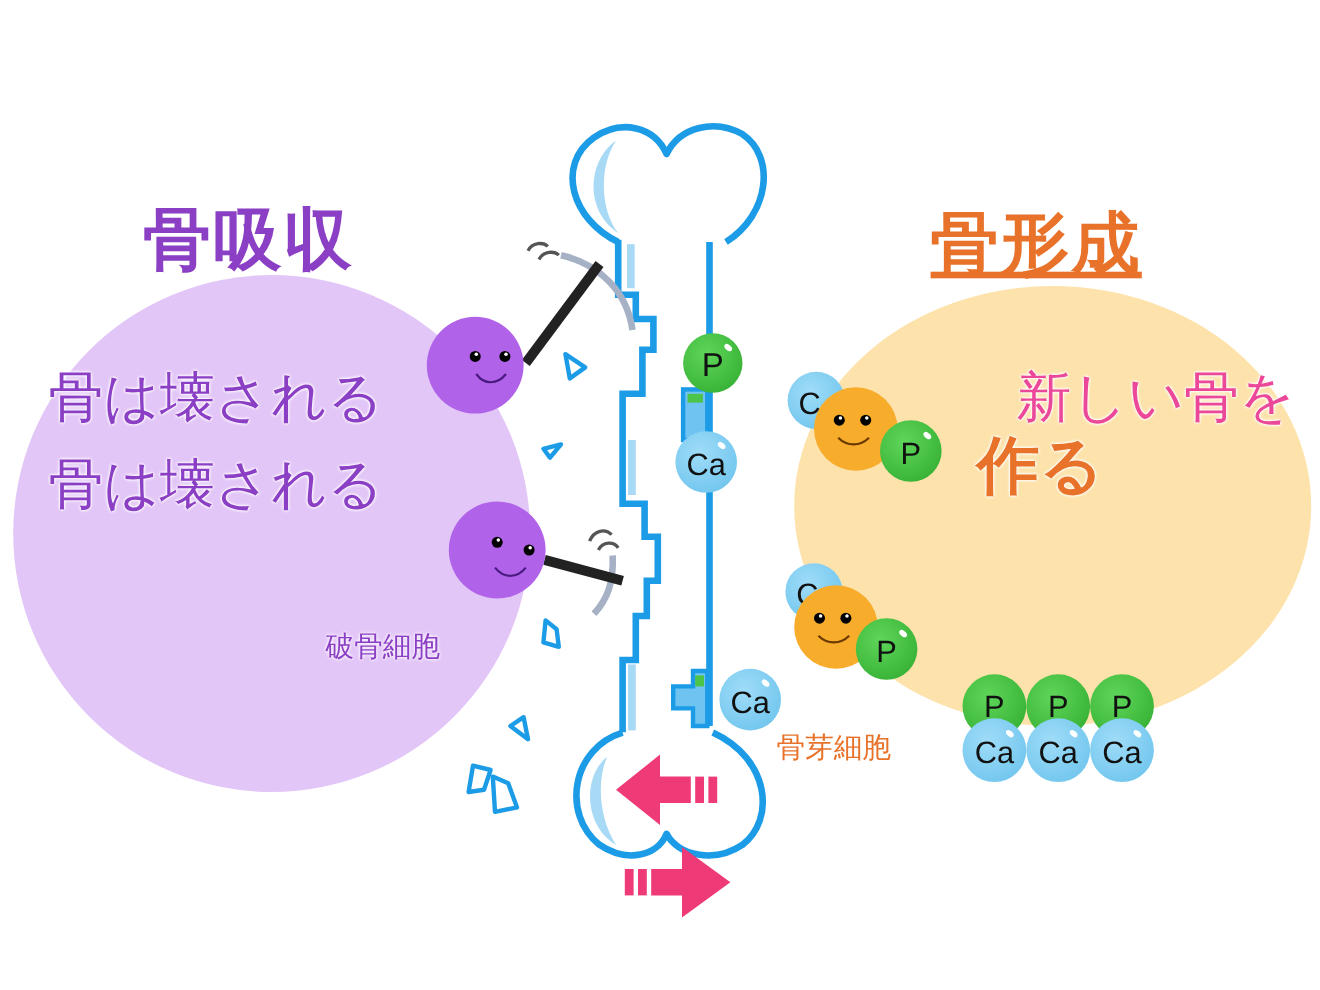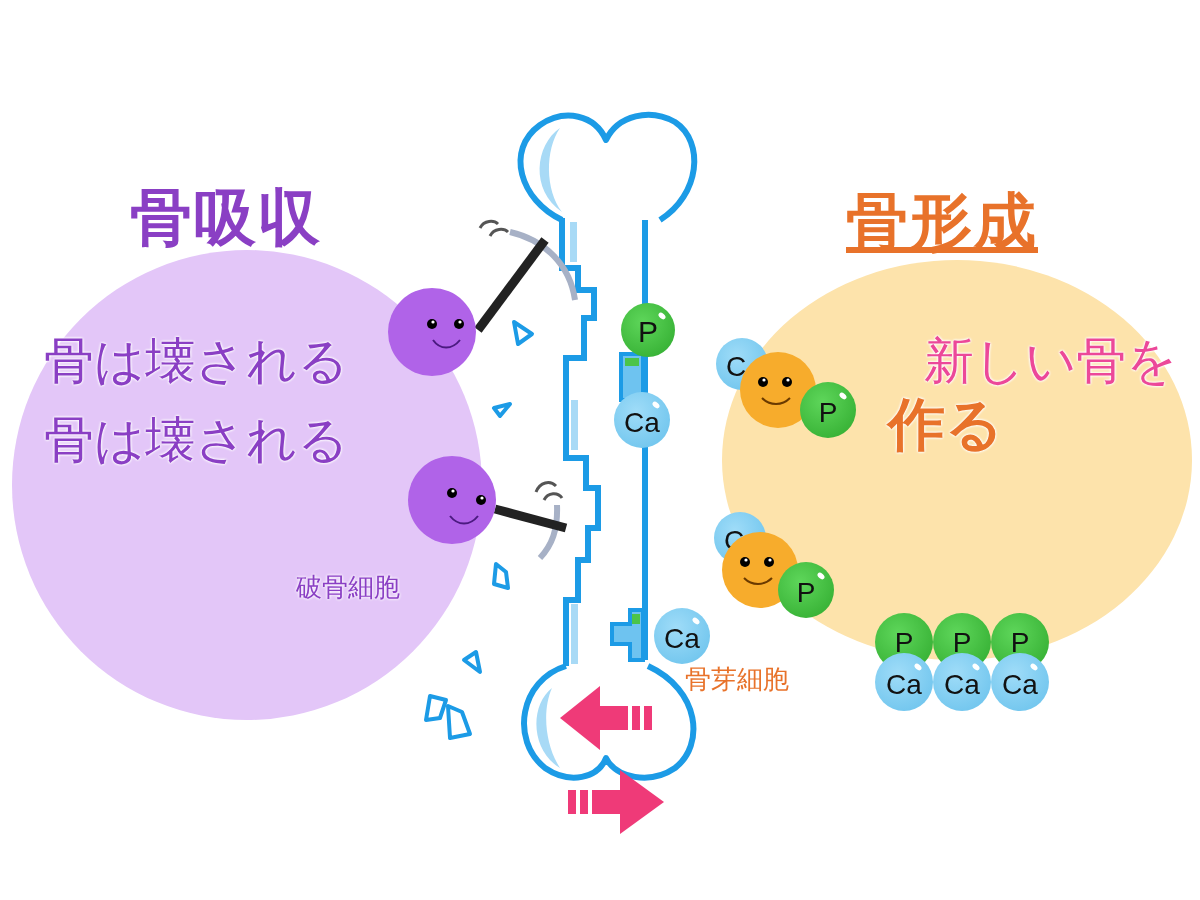--- a/index.html
+++ b/index.html
@@ -20,21 +20,21 @@
 <div class="bg-circle" style="left:722px;top:260px;width:470px;height:400px;background:#fde3ab;border-radius:50%;"></div>
 
 <div class="title" style="left:130px;top:176px;font-size:62px;color:#8a3fc4;">骨吸収</div>
 <div class="caption" style="left:44px;top:336px;font-size:50px;color:#8a3fc4;">骨は壊される</div>
 <div class="caption" style="left:44px;top:415px;font-size:50px;color:#8a3fc4;">骨は壊される</div>
 <div class="label" style="left:296px;top:570px;font-size:26px;color:#8a3fc4;text-align:center;">破骨細胞</div>
 
 <div class="title" style="left:846px;top:180px;font-size:62px;color:#e8722a;text-decoration:underline;">骨形成</div>
 <div class="caption" style="left:924px;top:336px;font-size:50px;color:#ec4899;">新しい骨を</div>
 <div class="caption" style="left:888px;top:396px;font-size:57px;color:#e8722a;font-weight:bold;">作る</div>
-<div class="label" style="left:685px;top:662px;font-size:26px;color:#e8722a;font-family:Liberation Mono, monospace;">骨芽細胞</div>
+<div class="label" style="left:706px;top:662px;font-size:26px;color:#e8722a;font-family:Liberation Mono, monospace;">骨芽細胞</div>
 
 <svg width="1200" height="900" viewBox="0 0 1200 900">
   <defs>
     <radialGradient id="gp" cx="0.4" cy="0.35" r="0.7">
       <stop offset="0" stop-color="#5ed65a"></stop>
         <stop offset="1" stop-color="#38b236"></stop>
     </radialGradient>
     <radialGradient id="gc" cx="0.4" cy="0.35" r="0.7">
       <stop offset="0" stop-color="#9fdcf8"></stop>
         <stop offset="1" stop-color="#72c6ee"></stop>

